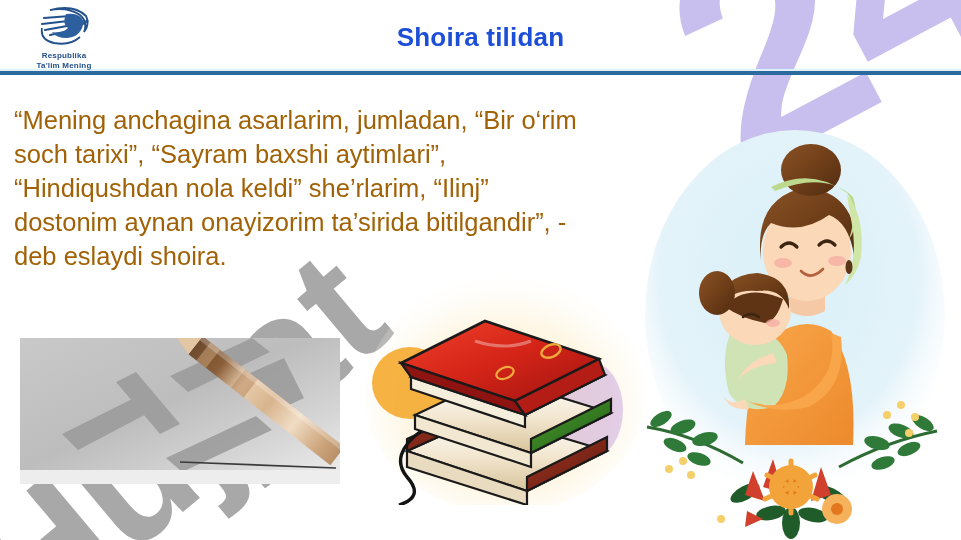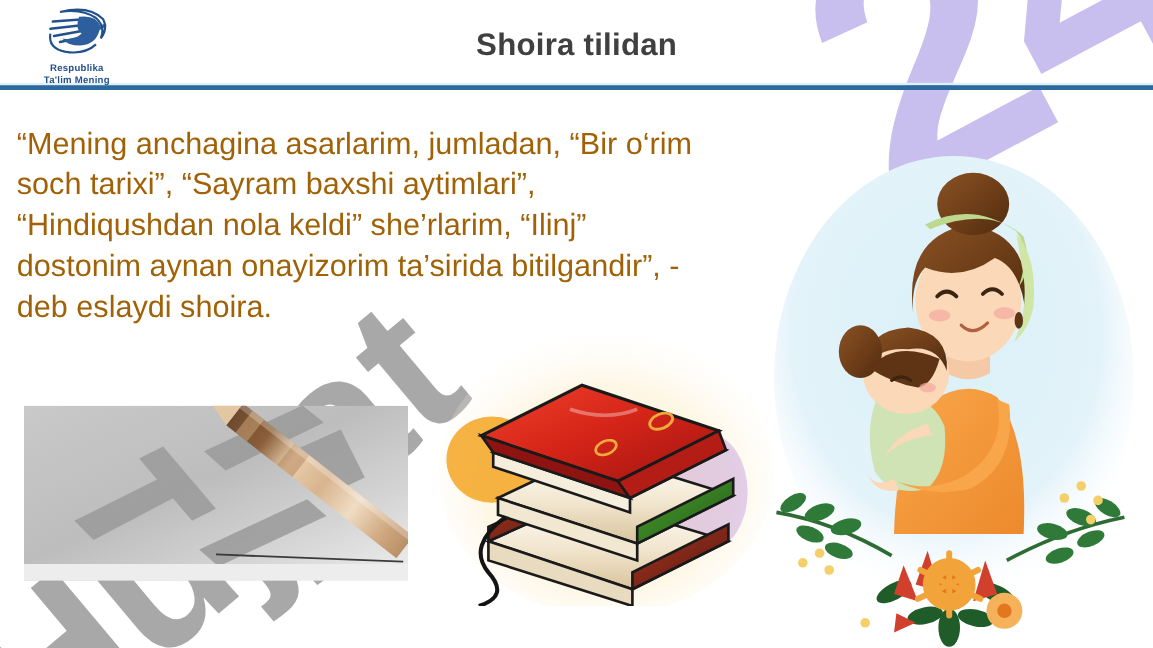--- a/index.html
+++ b/index.html
@@ -69,21 +69,21 @@
   }
 
   .slide-title {
     position: absolute;
     left: 0;
     top: 22px;
     width: 961px;
     text-align: center;
     font-size: 26px;
     font-weight: bold;
-    color: #404040;
+    color: #1d4ed8;
     z-index: 6;
     letter-spacing: .2px;
   }
 
   .header-rule {
     position: absolute;
     left: 0;
     top: 71px;
     width: 961px;
     height: 4px;

